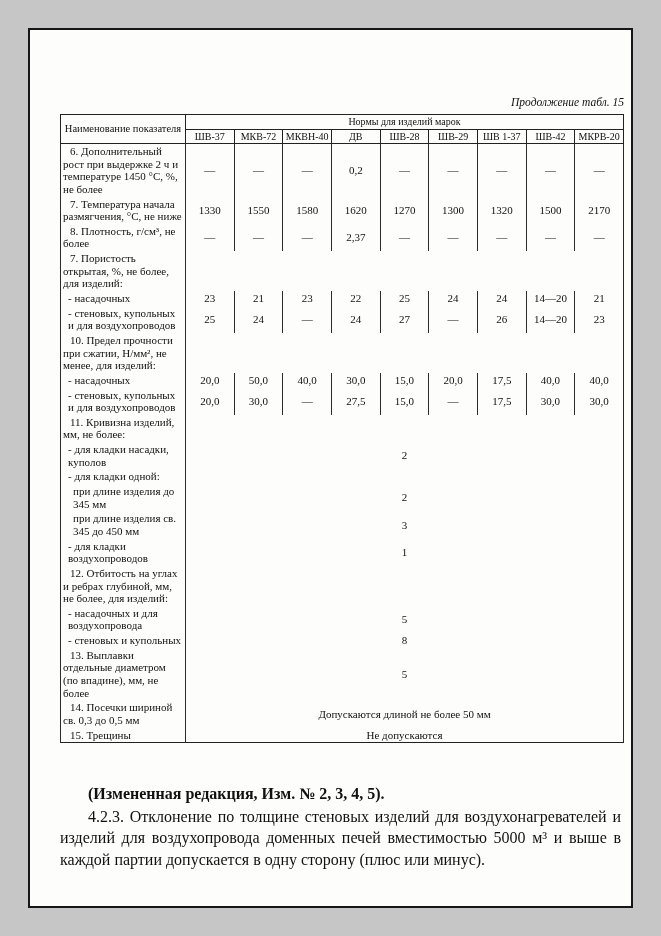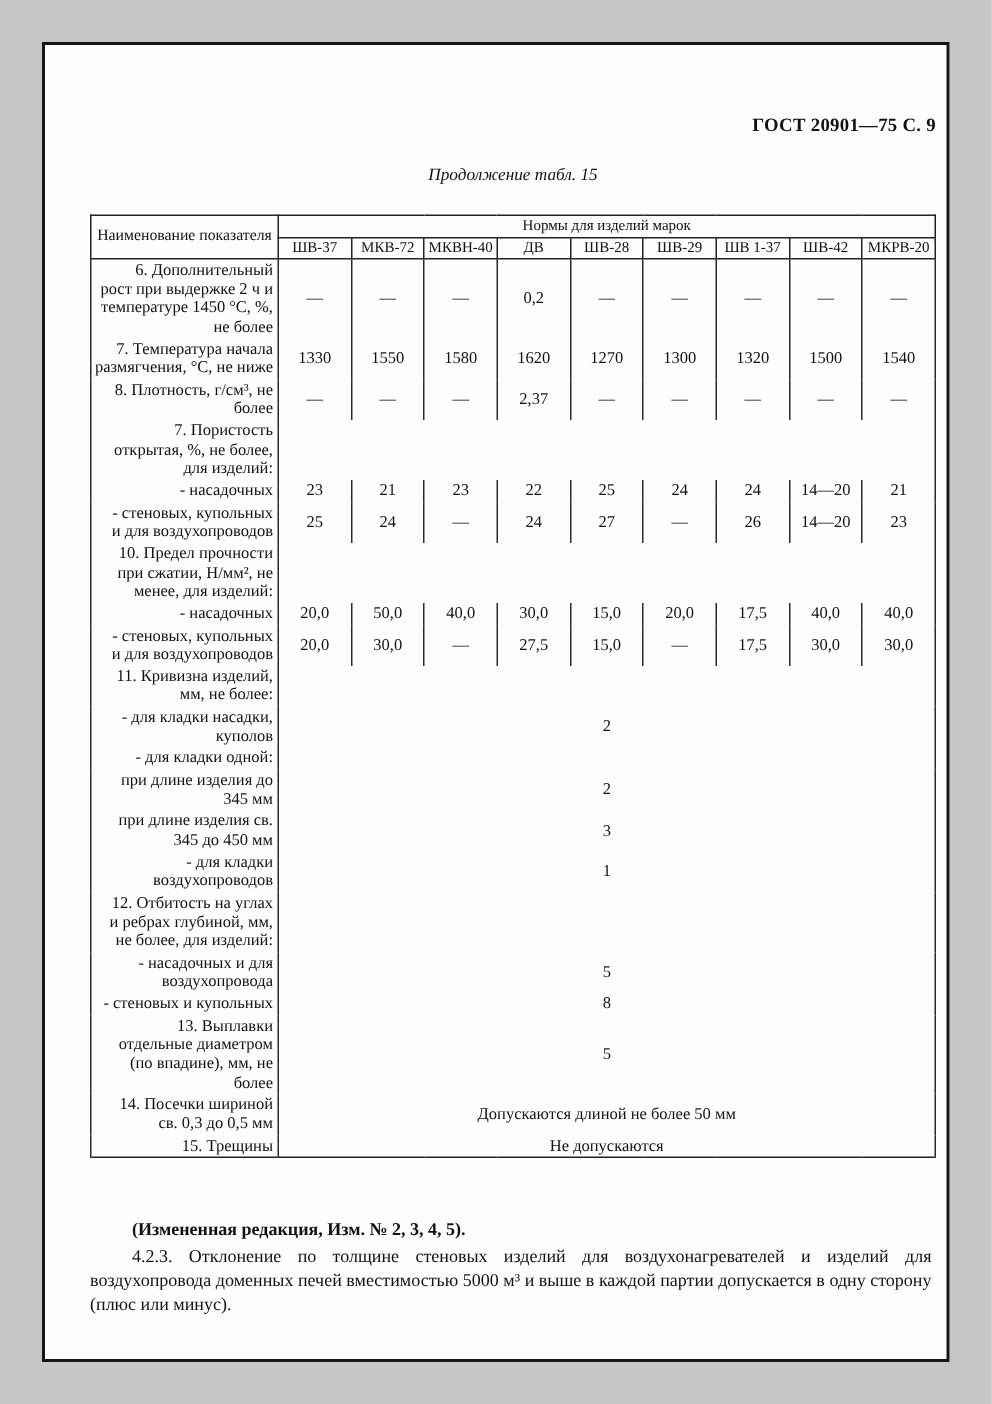--- a/index.html
+++ b/index.html
@@ -27,30 +27,30 @@
     box-sizing: border-box;
     padding: 46px 7px 0 30px;
   }
   .doc-header {
     text-align: right;
     font-weight: bold;
     font-size: 12.5px;
     letter-spacing: 0.2px;
   }
   .table-caption {
-    text-align: center;
+    text-align: right;
     font-style: italic;
     font-size: 11.5px;
     margin-top: 20px;
   }
   table.norms {
     border-collapse: collapse;
     table-layout: fixed;
     width: 100%;
-    margin-top: 20px;
+    margin-top: 6px;
     border: 1px solid #222;
   }
   table.norms thead th {
     border: 1px solid #222;
     font-weight: normal;
     font-size: 10px;
     padding: 1px 1px;
     text-align: center;
     line-height: 1.15;
   }
@@ -58,52 +58,51 @@
   table.norms col.c-name { width: 125px; }
   table.norms tbody td {
     border-left: 1px solid #2a2a2a;
     border-right: 1px solid #2a2a2a;
     vertical-align: middle;
     font-size: 11px;
     line-height: 1.15;
     padding: 1px 2px;
   }
   table.norms tbody td.name {
-    text-align: right;
+    text-align: left;
     padding: 1px 3px 1px 2px;
   }
   table.norms tbody td.val { text-align: center; }
   .ind0 { text-indent: 7px; }
   .ind1 { padding-left: 7px !important; }
   .ind2 { padding-left: 12px !important; }
   .paragraphs { margin-top: 40px; padding-right: 3px; }
   .paragraphs p {
     margin: 0 0 2px 0;
-    font-size: 12px;
+    font-size: 16px;
     line-height: 1.32;
     text-align: justify;
     text-indent: 28px;
   }
   .paragraphs p.bold { font-weight: bold; text-align: left; }
   .page-number {
     position: absolute;
     left: 0;
     right: 0;
     bottom: 52px;
     text-align: center;
     font-size: 11.5px;
   }
 </style>
 </head>
 <body>
 
 <div class="canvas">
   <div class="page">
 
-    <div class="doc-header">ГОСТ 20901—75 С. 9</div>
 
     <div class="table-caption">Продолжение табл. 15</div>
 
     <table class="norms">
       <colgroup>
         <col class="c-name">
         <col>
           <col>
           <col>
           <col>
@@ -146,21 +145,21 @@
           <tr>
             <td class="name ind0">7. Температура начала размягчения, °С, не ниже</td>
             <td class="val">1330</td>
             <td class="val">1550</td>
             <td class="val">1580</td>
             <td class="val">1620</td>
             <td class="val">1270</td>
             <td class="val">1300</td>
             <td class="val">1320</td>
             <td class="val">1500</td>
-            <td class="val">1540</td>
+            <td class="val">2170</td>
           </tr>
           <tr>
             <td class="name ind0">8. Плотность, г/см³, не более</td>
             <td class="val">—</td>
             <td class="val">—</td>
             <td class="val">—</td>
             <td class="val">2,37</td>
             <td class="val">—</td>
             <td class="val">—</td>
             <td class="val">—</td>

